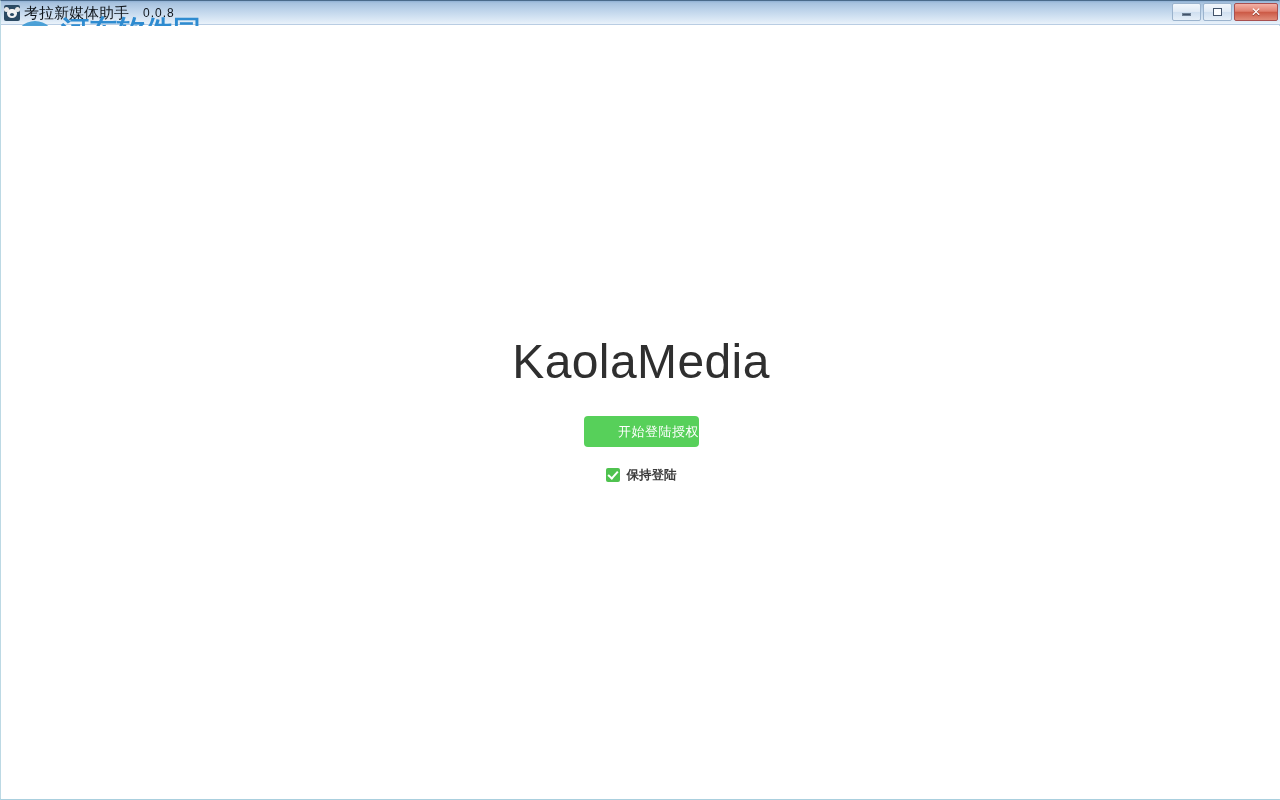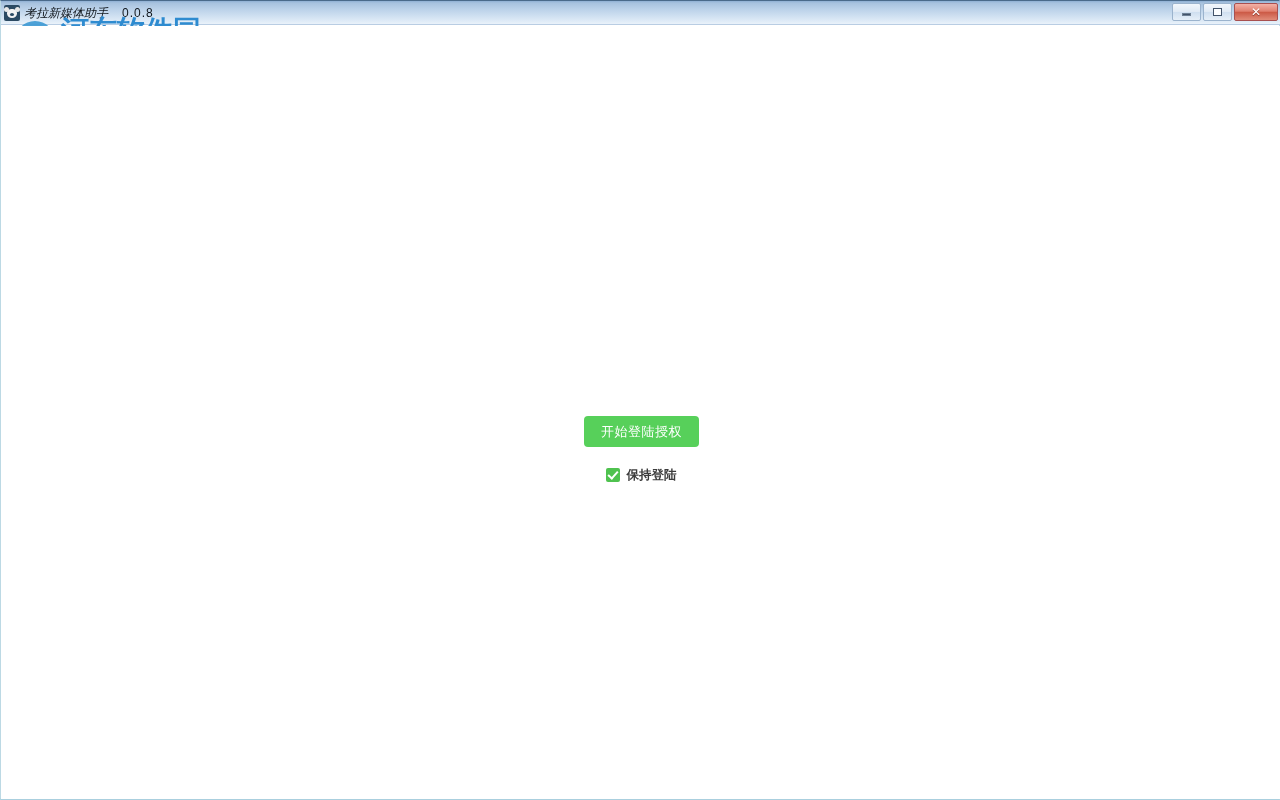--- a/index.html
+++ b/index.html
@@ -72,26 +72,25 @@
   #title-bar-icon .koala-ear-r { right: 0px; }
   #title-bar-icon .koala-nose {
     position: absolute;
     left: 6px; top: 8px;
     width: 4px; height: 3px;
     background: #2b4a63;
     border-radius: 50%;
   }
 
   #title-bar-text {
-    font-size: 12px;
+    font-size: 15px;
     line-height: 14px;
     color: #10161c;
     letter-spacing: 0px;
     white-space: nowrap;
-    font-style: italic;
   }
   #title-bar-version {
     font-size: 12px;
     line-height: 14px;
     color: #10161c;
     margin-left: 14px;
     letter-spacing: 1px;
     white-space: nowrap;
   }
 
@@ -213,21 +212,21 @@
     top: 390px;
     width: 115px;
     height: 31px;
     box-sizing: border-box;
     background: #57d05a;
     border: none;
     border-radius: 4px;
     color: #ffffff;
     font-size: 13px;
     line-height: 31px;
-    text-align: center;
+    text-align: right;
     letter-spacing: 0.5px;
     cursor: pointer;
     padding: 0;
     font-family: "Liberation Sans", "DejaVu Sans", sans-serif;
   }
 
   #keep-login-row {
     position: absolute;
     left: 0;
     top: 441px;
@@ -301,20 +300,21 @@
       <path d="M12 20 L33 20 L33 14 L46 24 L33 34 L33 28 L12 28 Z" fill="#f2a03c"></path>
       <path d="M6 33 C14 31 22 33 28 40 C20 38 12 38 6 41 Z" fill="#f2a03c"></path>
       <circle cx="22" cy="17" r="2.4" fill="#ffffff" opacity="0.85"></circle>
     </svg>
     <div id="watermark-cn">河东软件园</div>
     <div id="watermark-url">www.pc0359.cn</div>
   </div>
 
   <div id="content">
 
+    <h1 id="app-title">KaolaMedia</h1>
 
     <button id="login-button">开始登陆授权</button>
 
     <div id="keep-login-row">
       <div id="keep-login-checkbox"></div>
       <span id="keep-login-label">保持登陆</span>
     </div>
 
   </div>
 

